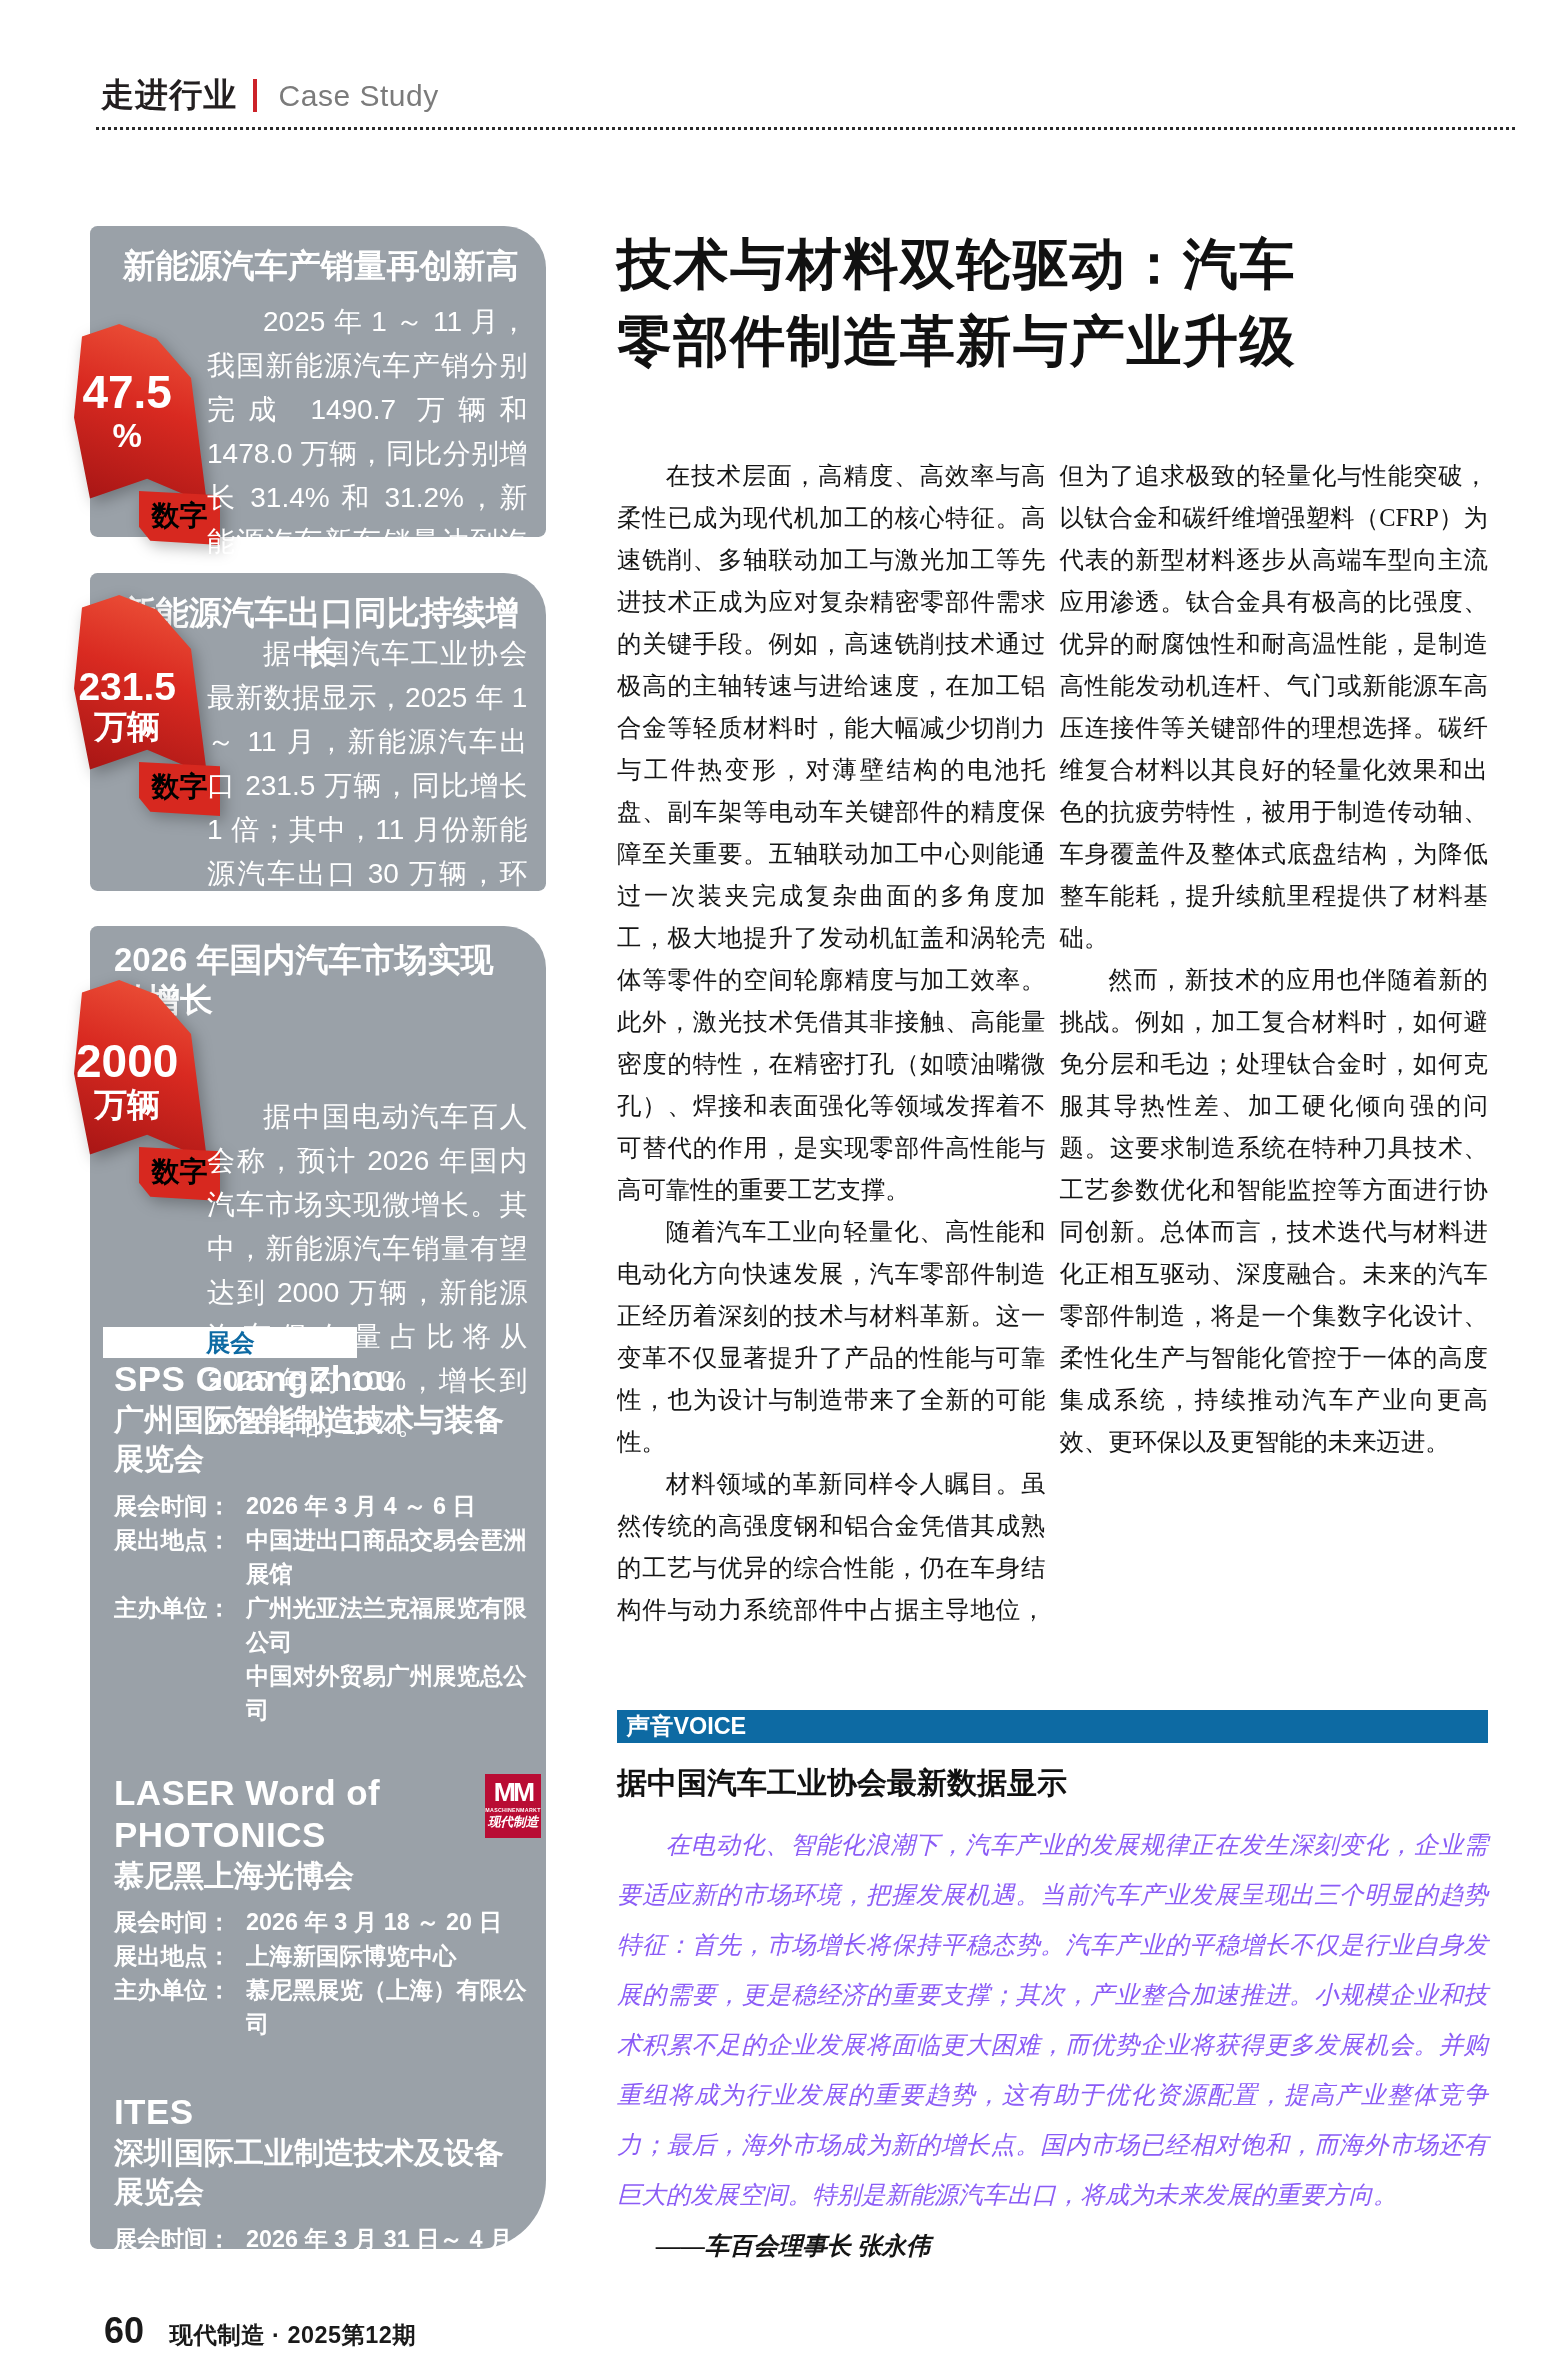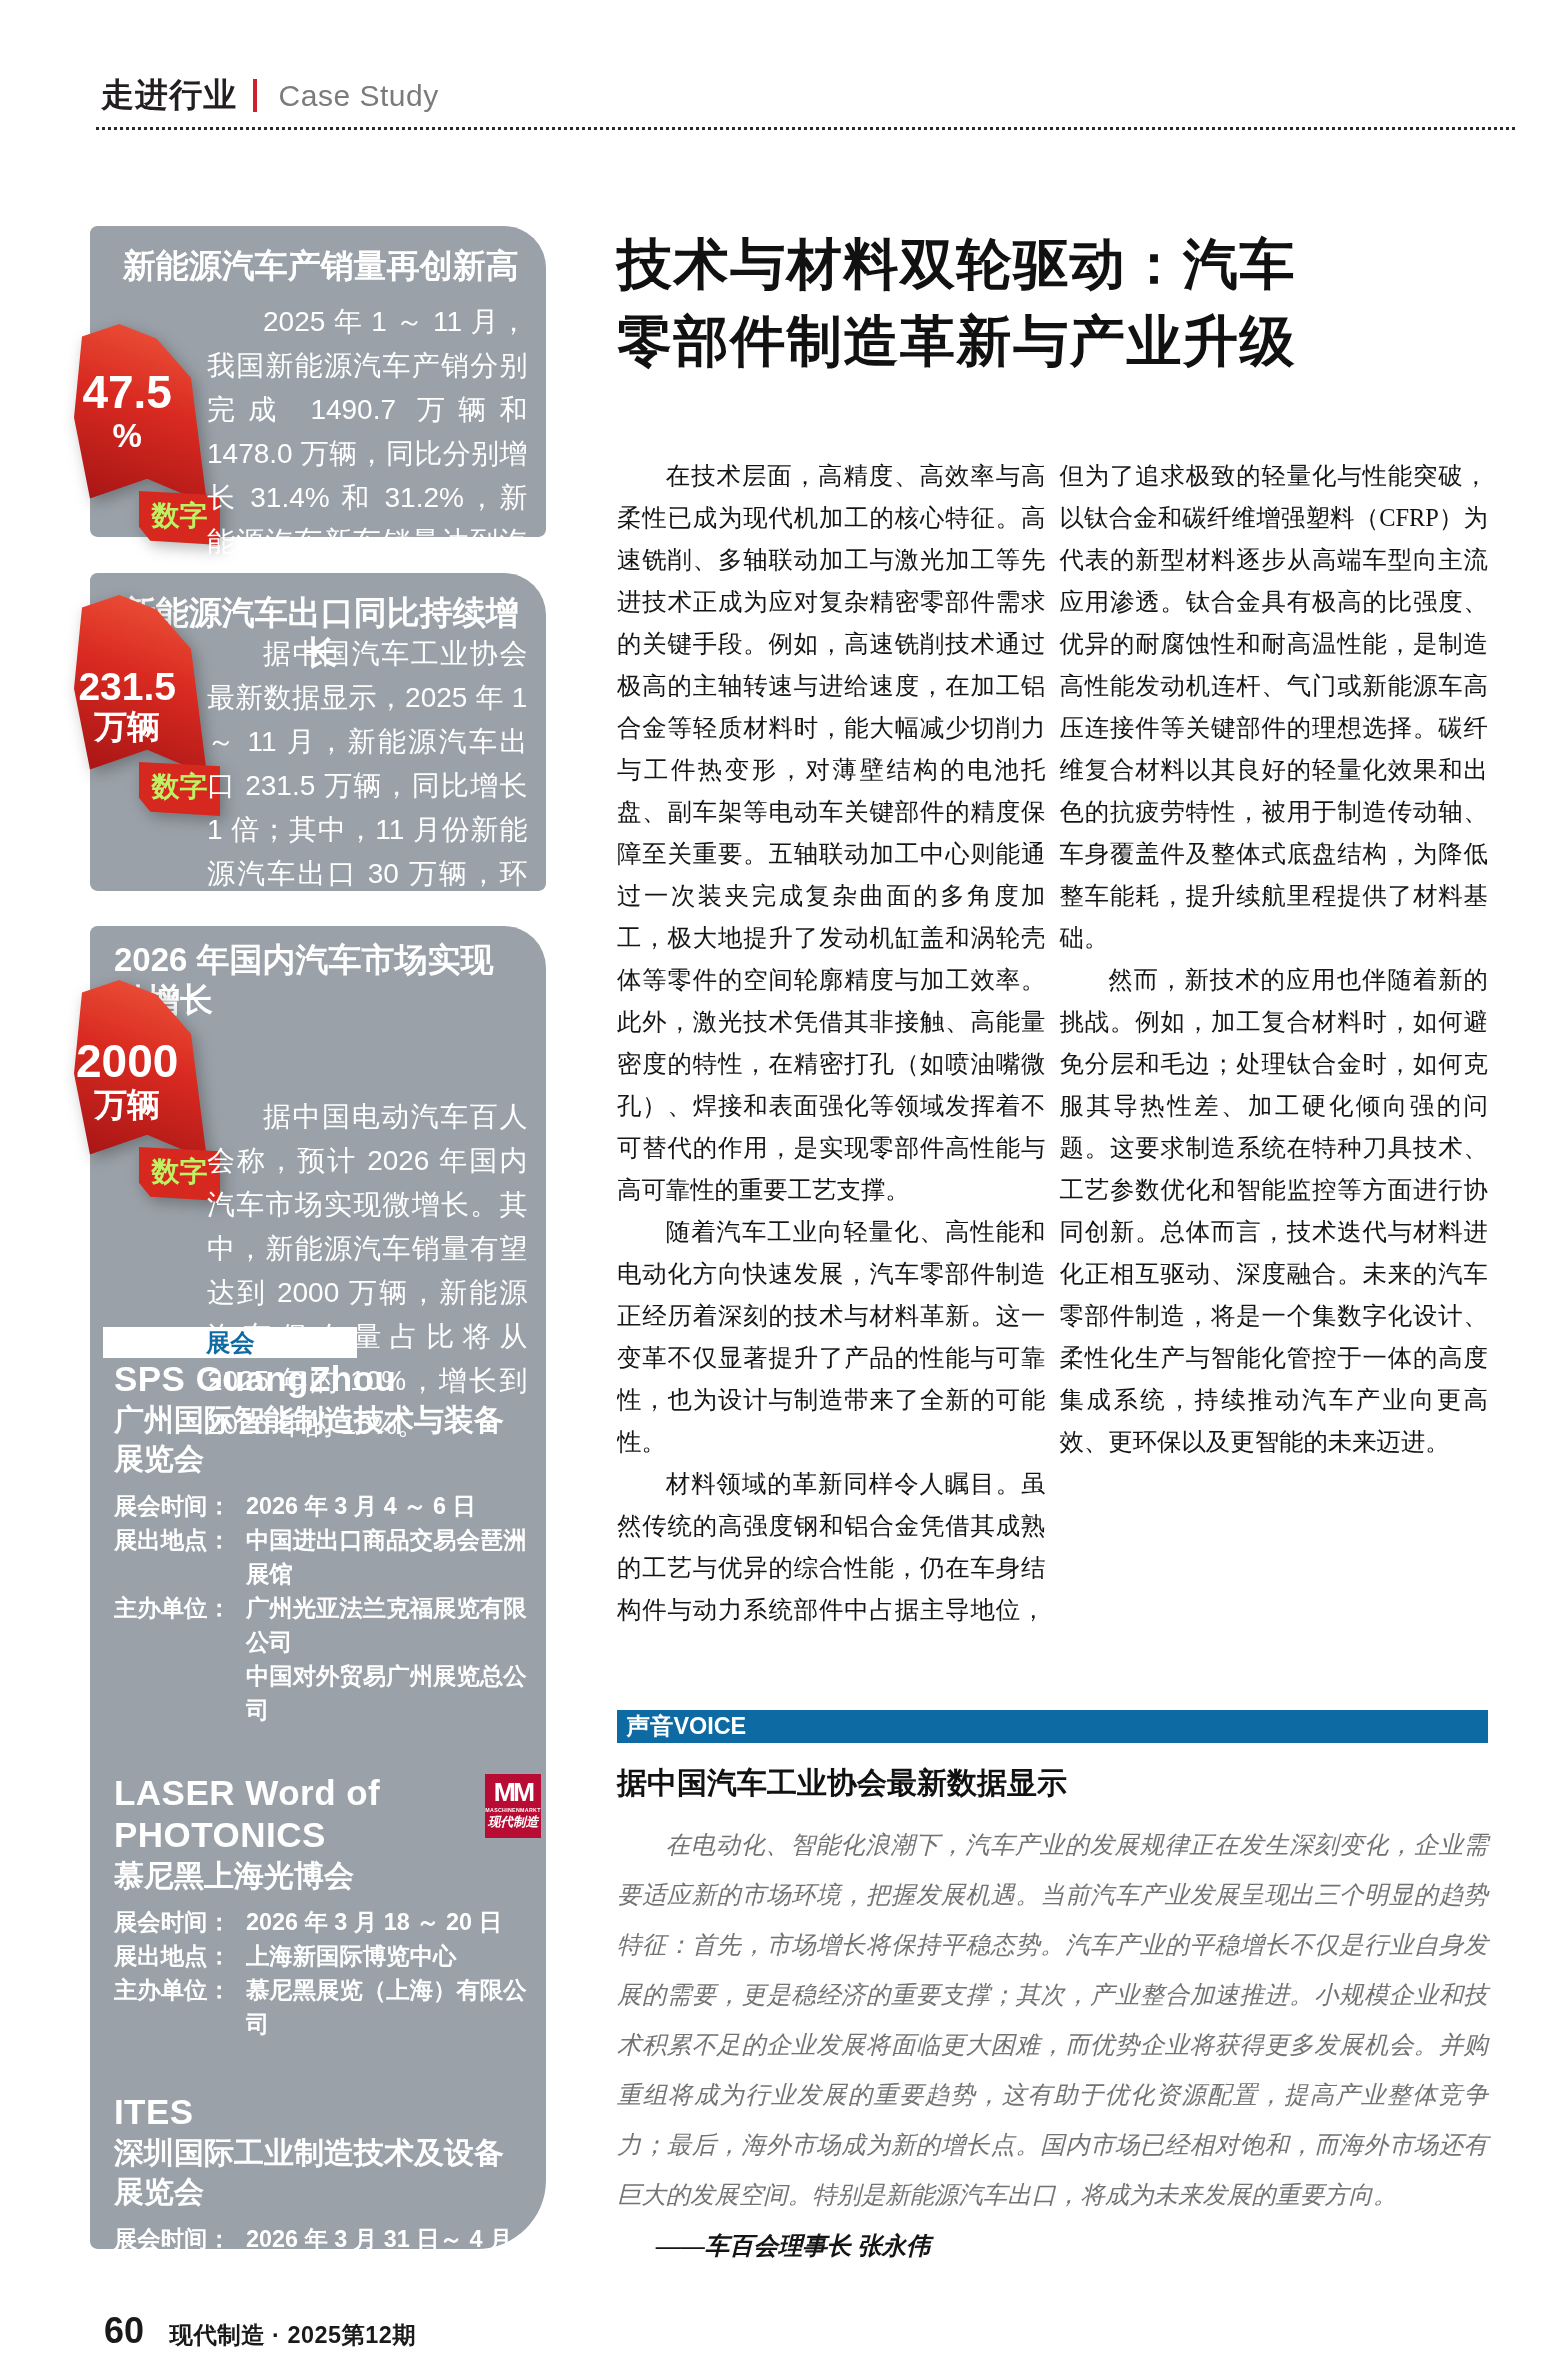--- a/index.html
+++ b/index.html
@@ -35,21 +35,21 @@
   .rb3{left:-16px;top:54px;}
   .rb-flag{position:absolute;left:0;top:0;width:100%;height:180px;
        background:linear-gradient(200deg,#f0593d 0%,#d92a21 45%,#a41414 100%);
        clip-path:polygon(34% 0,6% 7%,0 52%,12% 97%,55% 86%,100% 100%,88% 30%,62% 8%);}
   .rb-text{position:absolute;left:0;top:45px;width:80%;text-align:center;color:#fff;font-weight:800;}
   .rb2 .rb-text{top:72px;}
   .rb3 .rb-text{top:58px;}
   .rb-value{font-size:46px;line-height:1.02;}
   .rb2 .rb-value{font-size:39px;}
   .rb-unit{font-size:33px;line-height:1.2;}
-  .rb-tag{position:absolute;right:-13.3px;bottom:28px;background:#d7281f;color:#bef264;
+  .rb-tag{position:absolute;right:-13.3px;bottom:28px;background:#d7281f;color:#000000;
        font-weight:800;font-size:28px;padding:6.4px 12.7px 9.6px;
        clip-path:polygon(0 0,100% 8%,100% 100%,14% 92%,0 66%);}
 
   
   .expo{position:absolute;left:13.3px;right:18.6px;top:401px;}
   .expo-header{width:254px;height:31px;background:#ffffff;color:#0d6aa3;
        font-weight:800;font-size:24.4px;line-height:31px;text-align:center;}
   .expo-item{padding-left:10.6px;color:#fff;}
   .expo-item.it2{margin-top:45px;}
   .expo-item.it3{margin-top:50px;}
@@ -77,21 +77,21 @@
        line-height:42px;text-align:justify;color:#151515;}
   .art-body p{margin:0;text-indent:2em;}
 
   
   .voice{position:absolute;left:617px;top:1710px;width:871px;}
   .voice-bar{height:33px;background:#0d6aa3;color:#ffffff;font-weight:800;font-size:23.4px;
        line-height:33px;padding-left:9.6px;box-sizing:border-box;}
   .voice-heading{margin-top:20px;font-size:30px;font-weight:700;color:#111;}
   .voice-body{margin-top:16px;font-family:"Liberation Serif","DejaVu Serif",serif;
        font-style:italic;font-size:24.4px;line-height:50px;text-align:justify;
-       text-indent:2em;color:#737373;}
+       text-indent:2em;color:#8b5cf6;}
   .voice-attr{margin-top:9.6px;font-family:"Liberation Serif","DejaVu Serif",serif;
        font-style:italic;font-weight:700;font-size:24.4px;text-indent:1.6em;color:#151515;}
 
   
   .footer{position:absolute;left:104px;top:2310px;display:flex;align-items:baseline;}
   .pg-num{font-size:36px;font-weight:700;color:#1a1a1a;}
   .pg-mag{font-size:23.4px;font-weight:700;color:#1a1a1a;margin-left:25.5px;letter-spacing:0.5px;}
 </style>
 </head>
 <body>

